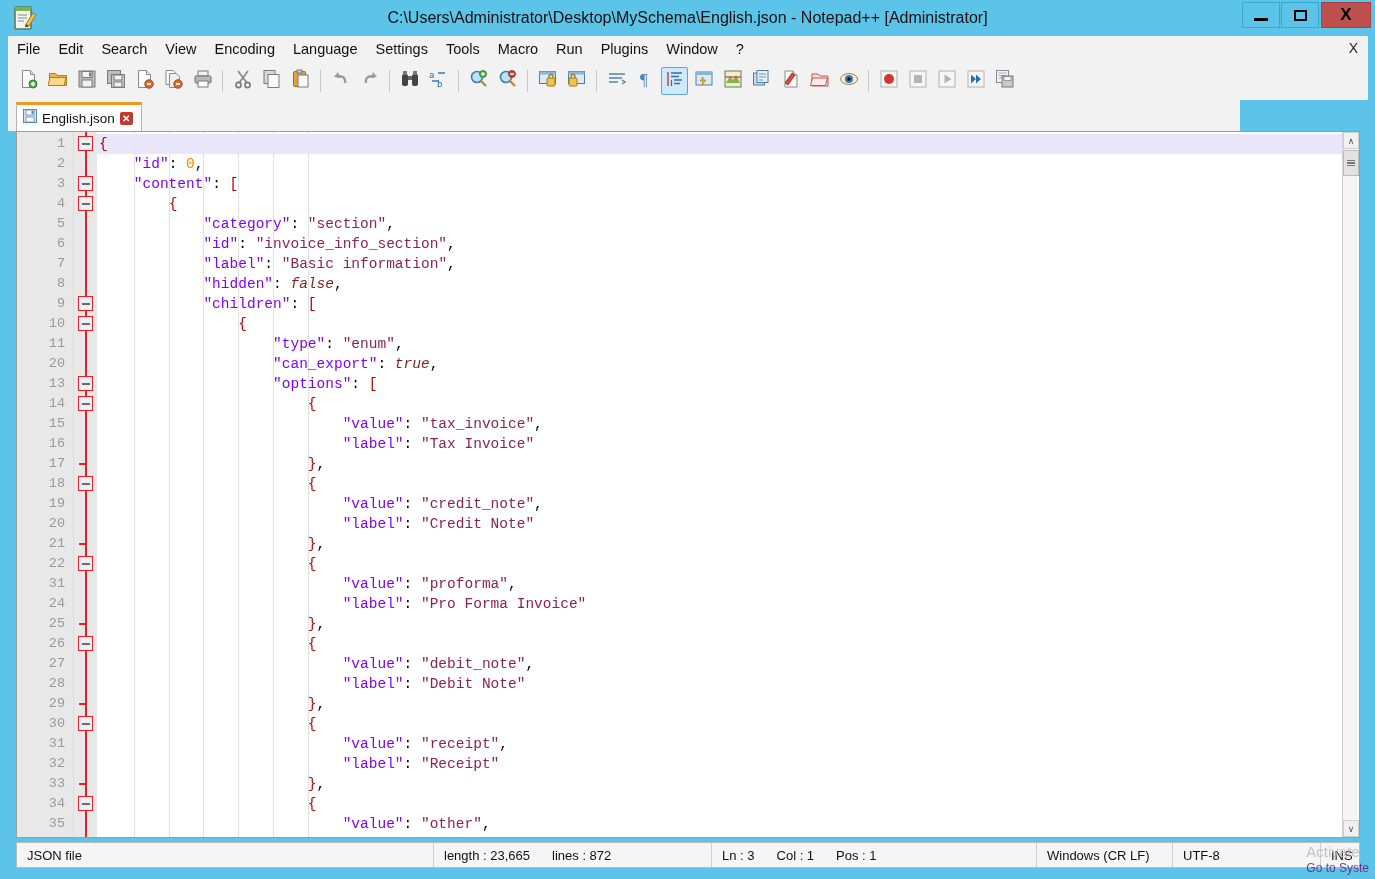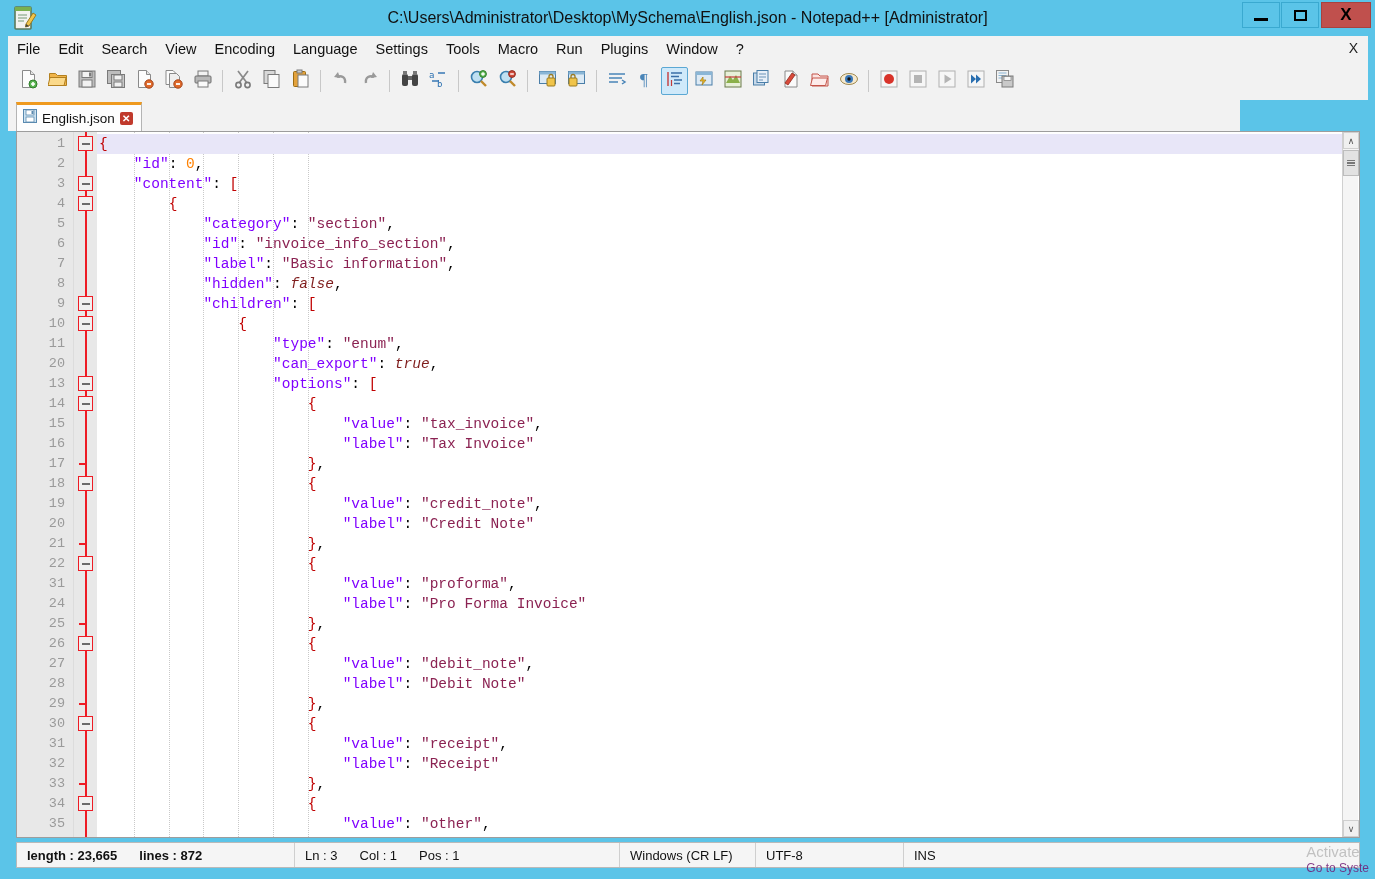--- a/index.html
+++ b/index.html
@@ -238,21 +238,21 @@
     font-size: 13px; color: #111;
   }
   .sb-cell {
     height: 100%;
     display: flex; align-items: center;
     padding-left: 10px;
     border-right: 1px solid #cfcfcf;
     white-space: nowrap;
   }
   #sb-type  { width: 417px; }
-  #sb-len   { width: 278px; gap: 22px; font-weight: bold; }
+  #sb-len   { width: 278px; gap: 22px; }
   #sb-pos   { width: 325px; gap: 22px; }
   #sb-eol   { width: 136px; }
   #sb-enc   { width: 148px; }
   #sb-ins   { flex: 1; border-right: none; }
 
   
   #watermark {
     position: absolute; right: 6px; bottom: 2px;
     text-align: left;
     color: #b9b9b9;
@@ -668,20 +668,21 @@
       <div>
         <div class="grip"></div>
         <div class="grip"></div>
         <div class="grip"></div>
       </div>
     </div>
     <div class="sb-arrow" id="sb-down">∨</div>
   </div>
 
   <div id="statusbar">
+    <div class="sb-cell" id="sb-type">JSON file</div>
     <div class="sb-cell" id="sb-len">
       <span>length : 23,665</span>
       <span>lines : 872</span>
     </div>
     <div class="sb-cell" id="sb-pos">
       <span>Ln : 3</span>
       <span>Col : 1</span>
       <span>Pos : 1</span>
     </div>
     <div class="sb-cell" id="sb-eol">Windows (CR LF)</div>

